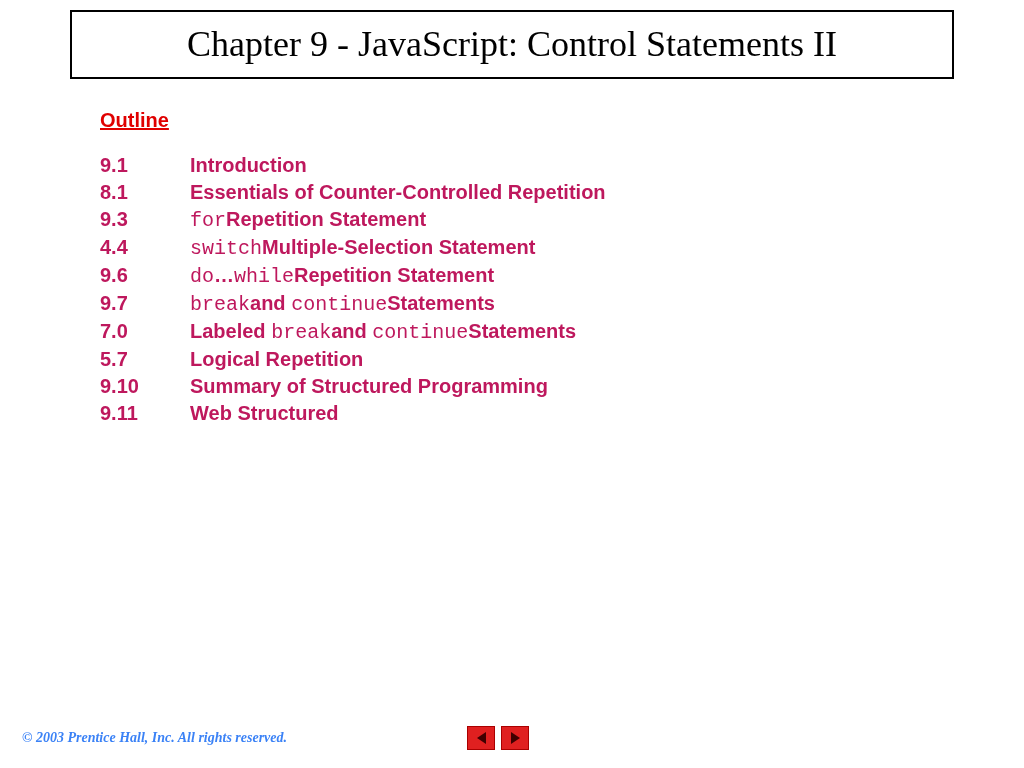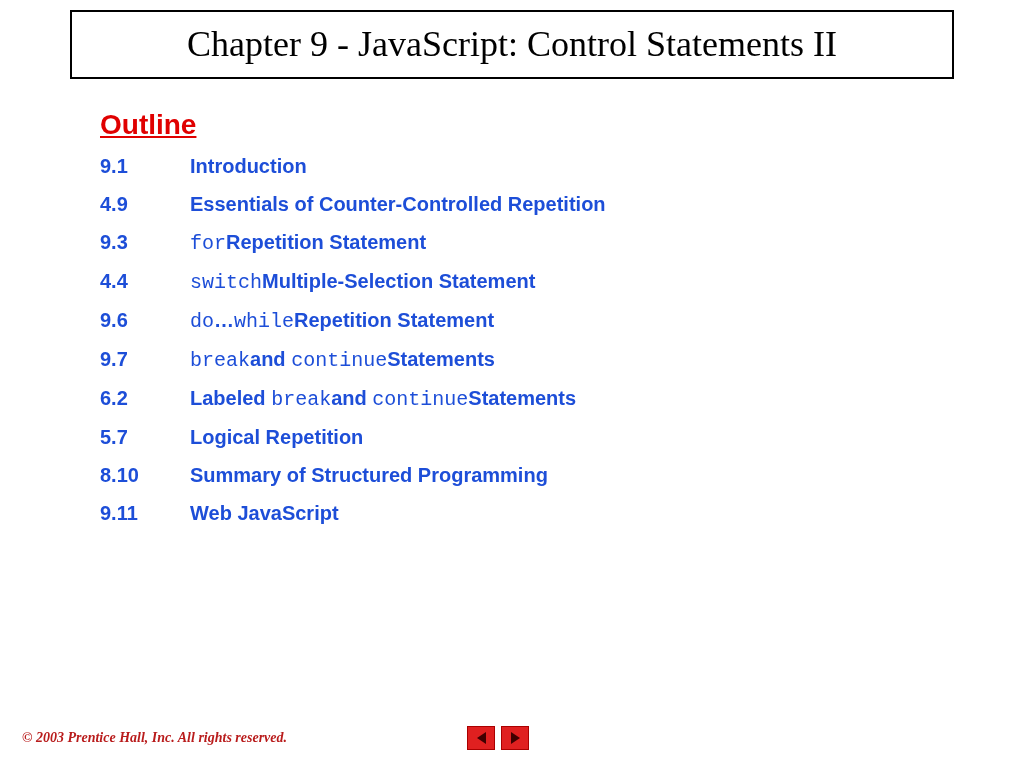--- a/index.html
+++ b/index.html
@@ -22,32 +22,31 @@
     line-height: 1.25;
     color: #000;
   }
   .outline-container {
     margin: 30px 0 0 100px;
   }
   .outline-heading {
     color: #e00000;
     font-family: Arial, Helvetica, sans-serif;
     font-weight: bold;
-    font-size: 28px;
+    font-size: 20px;
     text-decoration: underline;
-    margin-bottom: 12px;
+    margin-bottom: 20px;
   }
   .outline-row {
-    color: #1d4ed8;
+    color: #be185d;
     font-family: Arial, Helvetica, sans-serif;
     font-weight: bold;
     font-size: 20px;
     line-height: 1.35;
     display: flex;
-    margin-top: 11px;
   }
   .outline-num {
     width: 90px;
     flex: 0 0 90px;
   }
   .outline-title {
     flex: 1;
   }
   .mono {
     font-family: "Courier New", Courier, monospace;
@@ -59,21 +58,21 @@
     left: 22px;
     right: 22px;
     display: flex;
     align-items: center;
   }
   .copyright {
     font-family: 'Times New Roman', Times, serif;
     font-size: 14px;
     font-weight: bold;
     font-style: italic;
-    color: #b91c1c;
+    color: #3b82f6;
   }
   .nav-buttons {
     display: flex;
     gap: 6px;
     margin-left: 180px;
   }
   .nav-btn {
     width: 26px;
     height: 22px;
     background: #e02020;
@@ -104,54 +103,54 @@
 </div>
 
 <div class="outline-container">
   <div class="outline-heading">Outline</div>
   <div id="outline-list">
       <div class="outline-row">
         <span class="outline-num">9.1</span>
         <span class="outline-title"><span>Introduction</span></span>
       </div>
       <div class="outline-row">
-        <span class="outline-num">4.9</span>
+        <span class="outline-num">8.1</span>
         <span class="outline-title"><span>Essentials of Counter-Controlled Repetition</span></span>
       </div>
       <div class="outline-row">
         <span class="outline-num">9.3</span>
         <span class="outline-title"><span class="mono">for</span><span>Repetition Statement</span></span>
       </div>
       <div class="outline-row">
         <span class="outline-num">4.4</span>
         <span class="outline-title"><span class="mono">switch</span><span>Multiple-Selection Statement</span></span>
       </div>
       <div class="outline-row">
         <span class="outline-num">9.6</span>
         <span class="outline-title"><span class="mono">do</span><span>…</span><span class="mono">while</span><span>Repetition Statement</span></span>
       </div>
       <div class="outline-row">
         <span class="outline-num">9.7</span>
         <span class="outline-title"><span class="mono">break</span><span>and </span><span class="mono">continue</span><span>Statements</span></span>
       </div>
       <div class="outline-row">
-        <span class="outline-num">6.2</span>
+        <span class="outline-num">7.0</span>
         <span class="outline-title"><span>Labeled </span><span class="mono">break</span><span>and </span><span class="mono">continue</span><span>Statements</span></span>
       </div>
       <div class="outline-row">
         <span class="outline-num">5.7</span>
         <span class="outline-title"><span>Logical Repetition</span></span>
       </div>
       <div class="outline-row">
-        <span class="outline-num">8.10</span>
+        <span class="outline-num">9.10</span>
         <span class="outline-title"><span>Summary of Structured Programming</span></span>
       </div>
       <div class="outline-row">
         <span class="outline-num">9.11</span>
-        <span class="outline-title"><span>Web JavaScript</span></span>
+        <span class="outline-title"><span>Web Structured</span></span>
       </div>
     </div>
 </div>
 
 <div class="footer">
   <span class="copyright">© 2003 Prentice Hall, Inc.  All rights reserved.</span>
   <div class="nav-buttons">
     <div class="nav-btn">
       <div class="tri-left"></div>
     </div>

